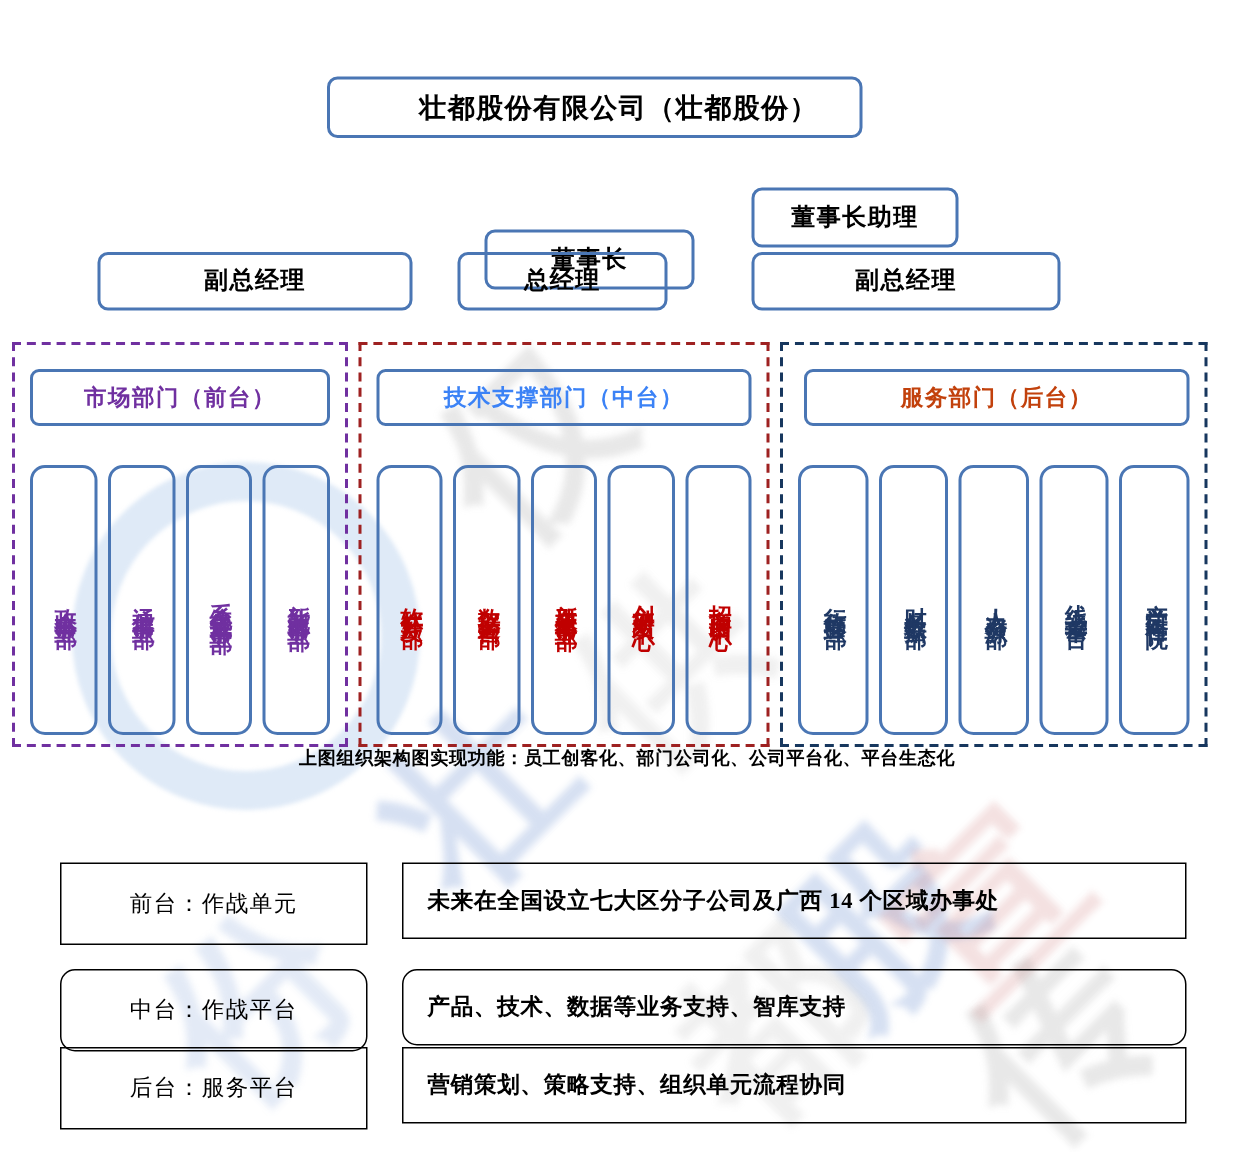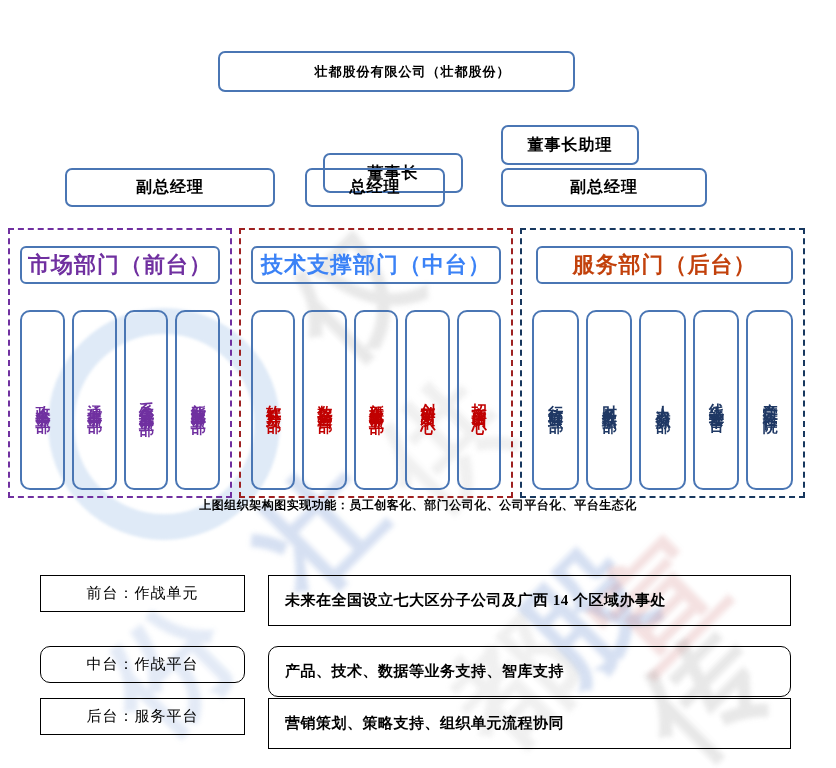--- a/index.html
+++ b/index.html
@@ -19,35 +19,35 @@
   .wm-blue{color:rgba(68,114,196,0.22);}
   .wm-blue2{color:rgba(68,114,196,0.15);}
   .wm-pink{color:rgba(192,80,77,0.17);}
 
   
   .obox{
     position:absolute;border:2px solid #4a76b4;border-radius:7px;background:transparent;
     display:flex;align-items:center;justify-content:center;
     font-weight:bold;font-size:16px;box-sizing:border-box;letter-spacing:1px;
   }
-  .company{left:218px;top:51px;width:357px;height:41px;font-size:13px;padding-left:32px;}
+  .company{left:218px;top:51px;width:357px;height:41px;font-size:18px;padding-left:32px;}
   .chairman{left:323px;top:109px;width:140px;height:40px;margin-top:44px;}
   .chairman-asst{left:501px;top:125px;width:138px;height:40px;}
   .vice-left{left:65px;top:168px;width:210px;height:39px;}
   .gm{left:305px;top:168px;width:140px;height:39px;}
   .vice-right{left:501px;top:168px;width:206px;height:39px;}
 
   
   .group{position:absolute;top:228px;height:270px;border:2px dashed;box-sizing:border-box;background:transparent;}
   .g-front{left:8px;width:224px;border-color:#7030a0;}
   .g-middle{left:239px;width:274px;border-color:#9e2121;}
   .g-back{left:520px;width:285px;border-color:#17375e;}
   .group-header{
     margin:16px 10px 0;height:38px;border:2px solid #4a76b4;border-radius:6px;background:transparent;
-    display:flex;align-items:center;justify-content:center;font-weight:bold;font-size:22px;letter-spacing:1px;
+    display:flex;align-items:center;justify-content:center;font-weight:bold;font-size:15px;letter-spacing:1px;
     box-sizing:border-box;
   }
   .g-front .group-header{color:#7030a0;}
   .g-middle .group-header{color:#3b82f6;}
   .g-back .group-header{color:#c2410c;margin-left:14px;}
   .dept-row{display:flex;justify-content:space-between;gap:7px;margin:26px 10px 0;height:180px;}
   .dept{
     flex:1;border:2px solid #4a76b4;border-radius:10px;background:transparent;
     display:flex;align-items:center;justify-content:center;box-sizing:border-box;
   }
@@ -63,21 +63,21 @@
   .caption{
     position:absolute;left:0;top:497px;width:100%;text-align:center;
     font-weight:bold;font-size:12px;letter-spacing:0.5px;
   }
 
   
   .tcell{
     position:absolute;border:1px solid #000;background:transparent;box-sizing:border-box;
     display:flex;align-items:center;font-size:15px;
   }
-  .tlabel{left:40px;width:205px;height:37px;justify-content:center;letter-spacing:1px;}
+  .tlabel{left:40px;width:205px;height:55px;justify-content:center;letter-spacing:1px;}
   .tdesc{left:268px;width:523px;height:51px;padding-left:16px;letter-spacing:0.5px;font-weight:bold;}
   .row-0{top:575px;} .row-1{top:646px;border-radius:10px;} .row-2{top:698px;}
 </style>
 </head>
 <body>
 
 <div class="page">
 
   <div class="wm wm-circle"></div>
   <div class="wm wm-glyph wm-gray" style="left:295px;top:235px;">仅</div>

